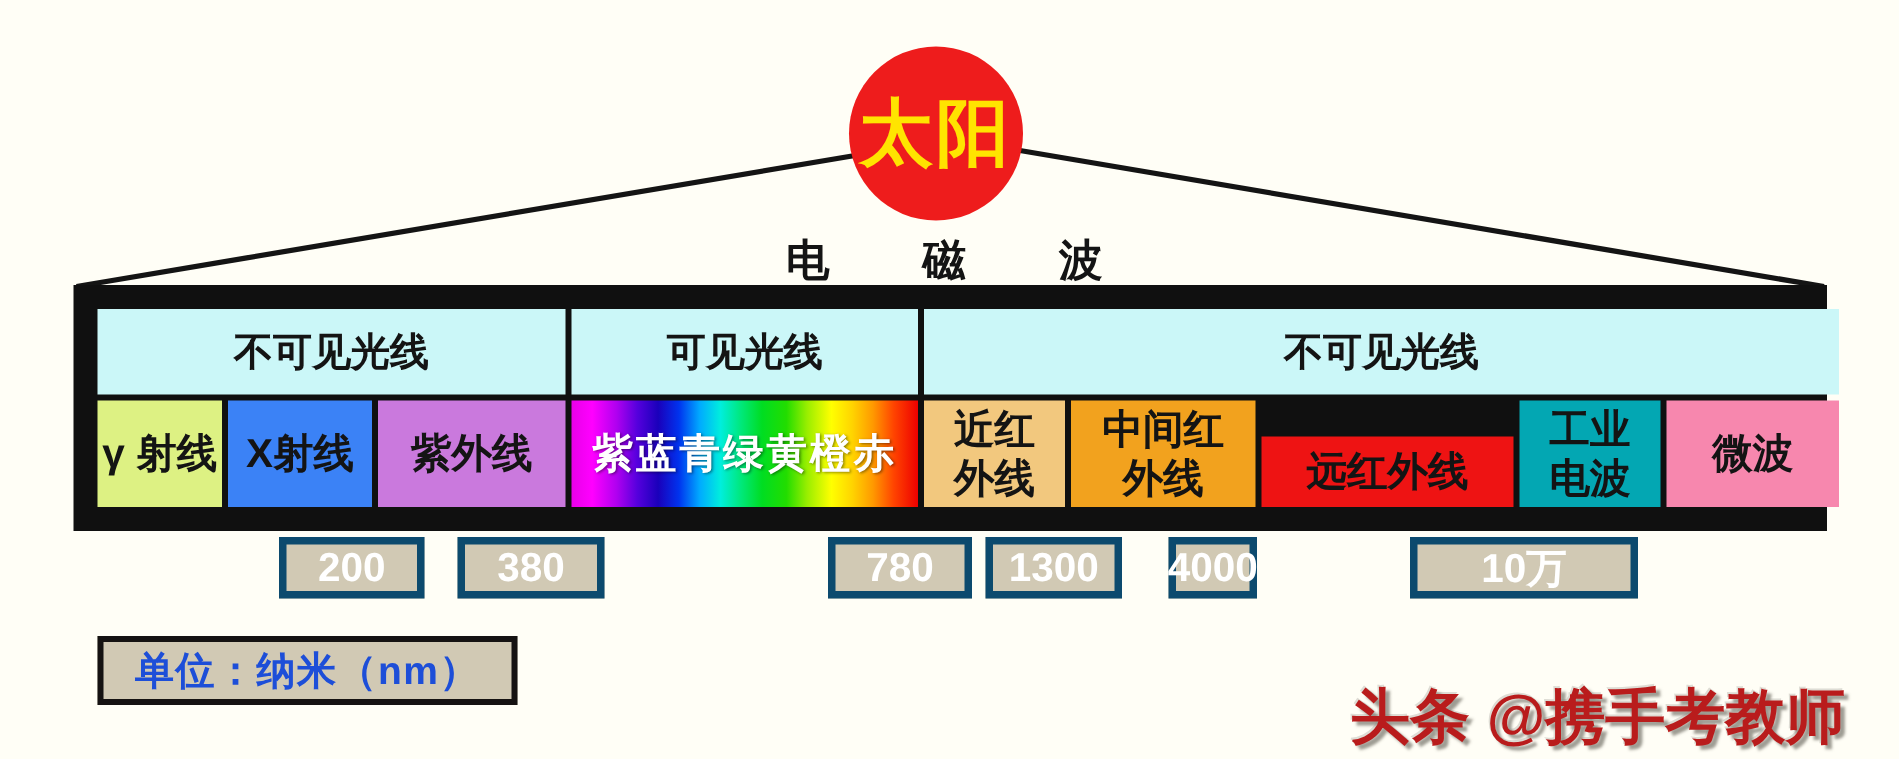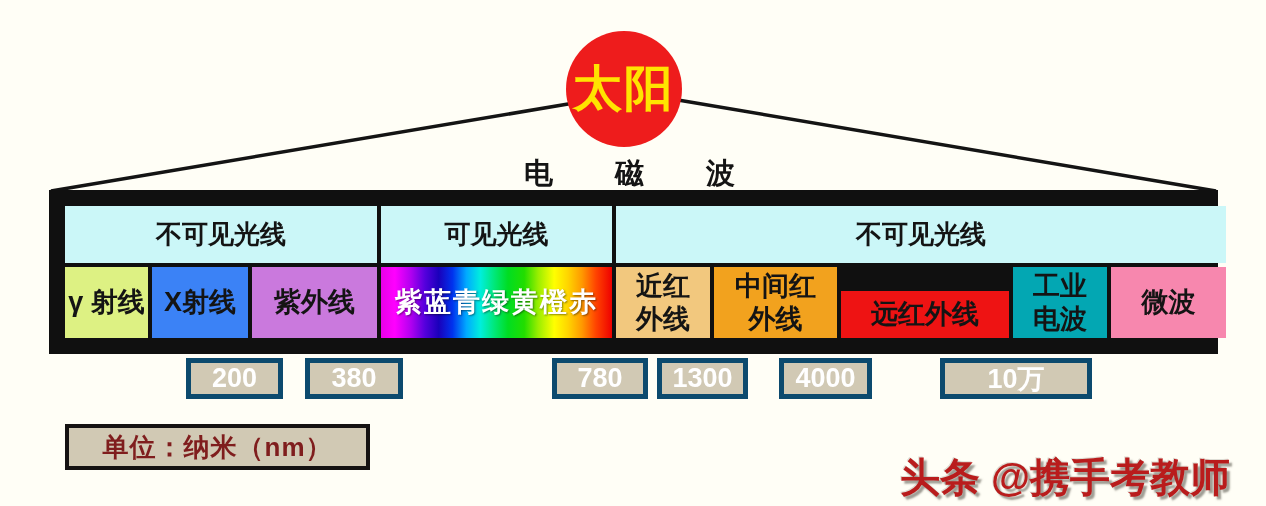--- a/index.html
+++ b/index.html
@@ -95,24 +95,24 @@
     font-size: 27px;
     font-weight: bold;
     display: flex;
     align-items: center;
     justify-content: center;
   }
 
   .unit-box {
     position: absolute;
     left: 65px; top: 424px;
-    width: 305px; height: 46px;
+    width: 280px; height: 46px;
     background: #D1C9B4;
     border: 4px solid #151212;
-    color: #7f1d1d;
+    color: #1d4ed8;
     font-size: 26px;
     font-weight: bold;
     display: flex;
     align-items: center;
     justify-content: center;
     letter-spacing: 1px;
   }
 
   .watermark {
     position: absolute;
@@ -160,20 +160,20 @@
       <div class="cell band" style="flex-basis: 94px; background-color: rgb(3, 167, 179);">工业
 电波</div>
       <div class="cell band" style="flex-basis: 115px; background-color: rgb(247, 135, 174);">微波</div>
     </div>
   </div>
 
   <div class="marker" style="left:186px; width:97px">200</div>
   <div class="marker" style="left:305px; width:98px">380</div>
   <div class="marker" style="left:552px; width:96px">780</div>
   <div class="marker" style="left:657px; width:91px">1300</div>
-  <div class="marker" style="left:779px; width:93px">4000</div>
+  <div class="marker" style="left:779px; width:59px">4000</div>
   <div class="marker" style="left:940px; width:152px">10万</div>
 
   <div class="unit-box">单位：纳米（nm）</div>
 
   <div class="watermark">头条 @携手考教师</div>
 
 </div>
 
 </body></html>

